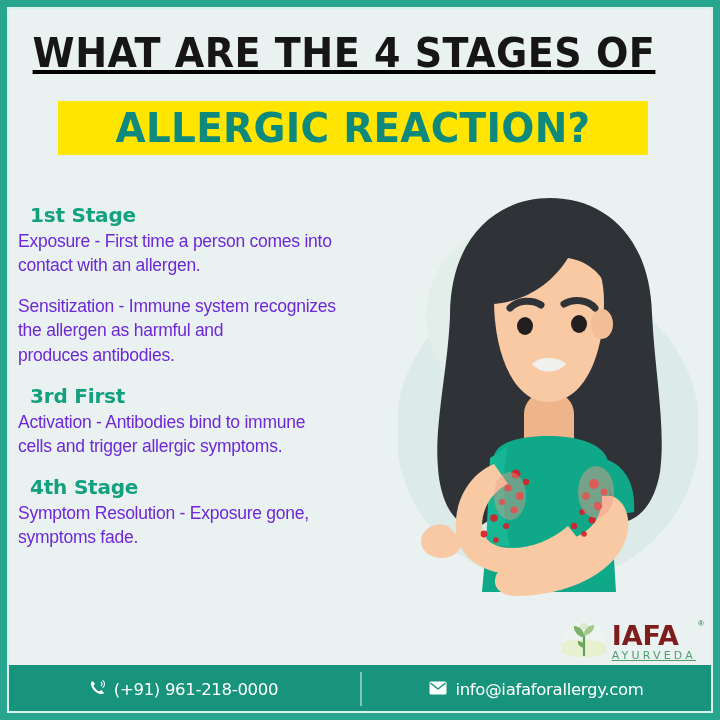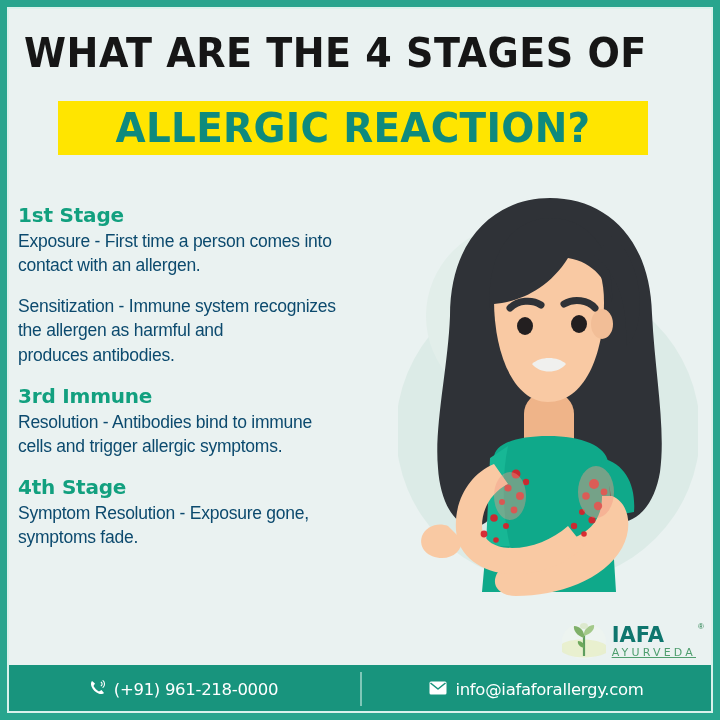--- a/index.html
+++ b/index.html
@@ -35,22 +35,23 @@
     box-sizing: border-box;
     pointer-events: none;
     z-index: 39;
   }
 
   
   .title-block {
     position: absolute;
     left: 0; top: 32px;
     width: 688px;
-    text-align: left;
+    text-align: center;
     z-index: 20;
+    text-decoration: underline;
   }
   .title-line1 {
     font-size: 41px;
     font-weight: bold;
     letter-spacing: 0.5px;
     color: #161616;
     font-family: "DejaVu Sans", sans-serif;
     line-height: 1.05;
     white-space: nowrap;
     transform: scaleX(0.93);
@@ -86,24 +87,25 @@
     z-index: 20;
   }
   .stage { margin-bottom: 17px; }
   .stage-title {
     font-size: 20px;
     font-weight: bold;
     color: #12A07F;
     font-family: "DejaVu Sans", sans-serif;
     margin-bottom: 2px;
     letter-spacing: -0.2px;
+    margin-left: 12px;
   }
   .stage-desc {
     font-size: 17.5px;
-    color: #0c4a6e;
+    color: #6d28d9;
     font-family: "Liberation Sans", sans-serif;
     line-height: 1.38;
     letter-spacing: -0.25px;
     white-space: pre-line;
   }
 
   
   .illus {
     position: absolute;
     left: 398px; top: 196px;
@@ -117,23 +119,23 @@
     position: absolute;
     right: 24px; top: 620px;
     display: flex;
     align-items: center;
     gap: 5px;
     z-index: 25;
   }
   .logo-mark { width: 46px; height: 42px; }
   .logo-text { position: relative; line-height: 1; }
   .logo-name {
-    font-size: 21px;
+    font-size: 27px;
     font-weight: bold;
-    color: #0f766e;
+    color: #7f1d1d;
     font-family: "DejaVu Sans", sans-serif;
     letter-spacing: 0px;
   }
   .logo-reg {
     position: absolute;
     right: -8px; top: -2px;
     font-size: 8px;
     color: #1E7B46;
   }
   .logo-sub {
@@ -268,22 +270,22 @@
       <div class="stage-title">1st Stage</div>
       <div class="stage-desc">Exposure -  First time a person comes into
 contact with an allergen.</div>
     </div>
     <div class="stage">
       <div class="stage-desc">Sensitization - Immune system recognizes
 the allergen as harmful and
 produces antibodies.</div>
     </div>
     <div class="stage">
-      <div class="stage-title">3rd Immune</div>
-      <div class="stage-desc">Resolution - Antibodies bind to immune
+      <div class="stage-title">3rd First</div>
+      <div class="stage-desc">Activation - Antibodies bind to immune
 cells and trigger allergic symptoms.</div>
     </div>
     <div class="stage">
       <div class="stage-title">4th Stage</div>
       <div class="stage-desc">Symptom Resolution - Exposure gone,
 symptoms fade.</div>
     </div>
   </div>
 
   <div class="logo">

